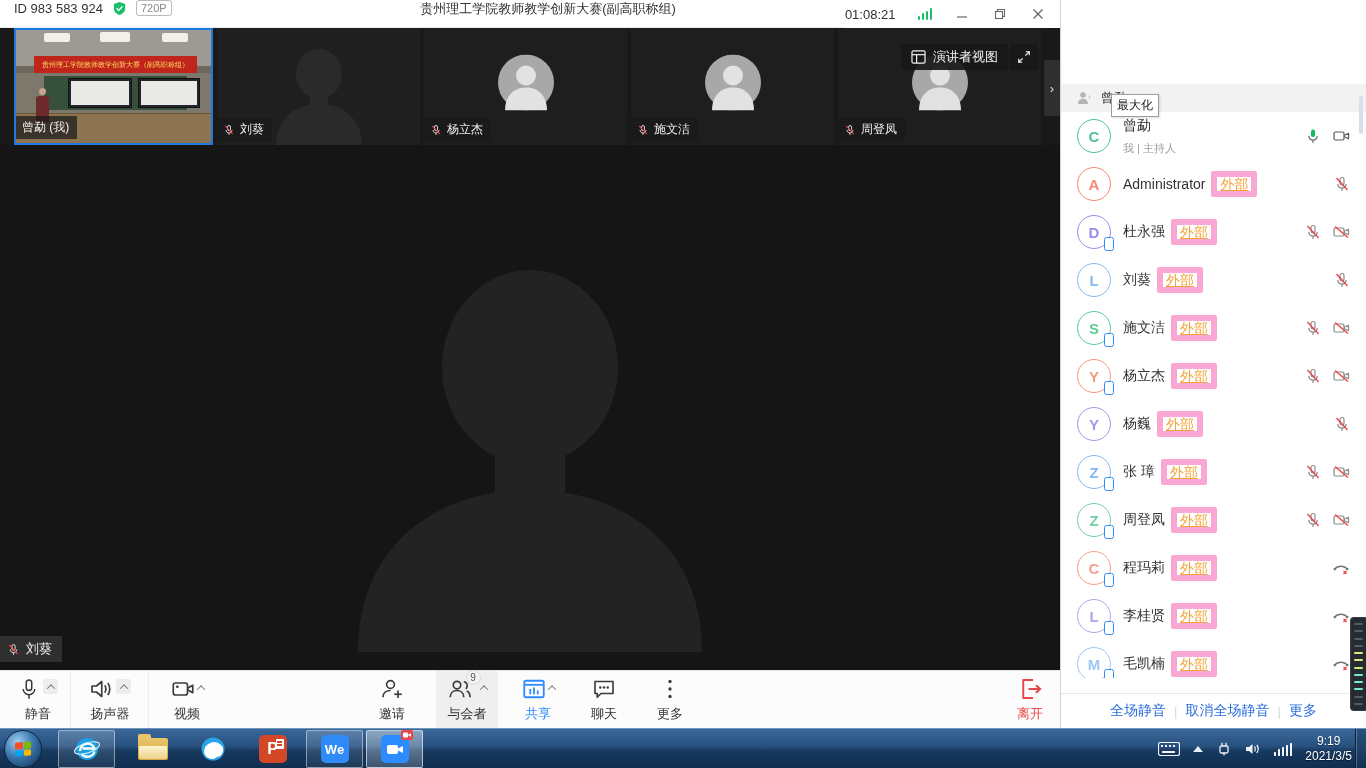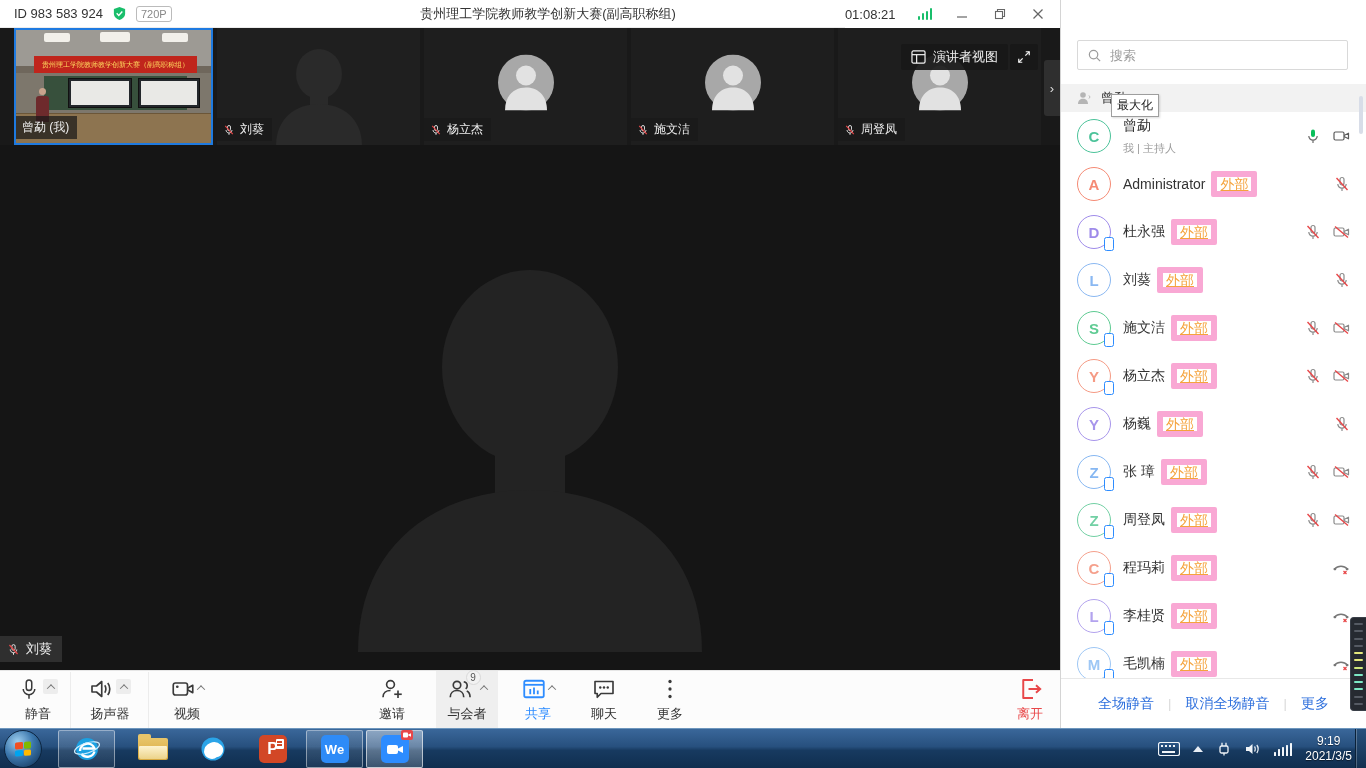--- a/index.html
+++ b/index.html
@@ -1,21 +1,21 @@
 <!DOCTYPE html>
 <html><head>
 <meta charset="utf-8">
 <style>
   * { margin:0; padding:0; box-sizing:border-box; }
   html,body { width:1366px; height:768px; overflow:hidden; }
   body { font-family:"Liberation Sans","DejaVu Sans",sans-serif; }
   .screen { position:relative; width:1366px; height:768px; background:#141414; overflow:hidden; }
 
   
-  .titlebar { position:absolute; left:0; top:0; width:1060px; height:28px; background:#ffffff; display:flex; align-items:center; border-bottom:1px solid #ececec; }
+  .titlebar { position:absolute; left:0; top:0; width:1060px; height:28px; background:#ffffff; display:flex; align-items:flex-start; border-bottom:1px solid #ececec; }
   .tb-left { display:flex; align-items:center; gap:9px; padding-left:14px; }
   .meeting-id { font-size:13px; color:#333; }
   .badge-720 { font-size:11px; color:#888; border:1px solid #bbb; border-radius:3px; padding:0 4px; line-height:14px; }
   .tb-title { position:absolute; left:0; right:0; text-align:center; font-size:13px; color:#333; pointer-events:none;margin-left:36px; }
   .tb-right { position:absolute; right:0; top:0; height:28px; display:flex; align-items:center; gap:22px; padding-right:14px; background:#fff; }
   .tb-time { font-size:13px; color:#333; }
   .sigbars { display:flex; align-items:flex-end; gap:1.5px; height:12px; }
   .sigbars i { display:block; width:2.5px; background:#19be6b; border-radius:1px; }
   .winbtn { width:16px; height:16px; display:flex; align-items:center; justify-content:center; color:#666; font-size:14px; cursor:default; }
 
@@ -80,21 +80,21 @@
   .prow { position:relative; height:48px; display:flex; align-items:center; padding:0 16px; }
   .pav { position:relative; width:34px; height:34px; border-radius:50%; border:1.5px solid; display:flex; align-items:center; justify-content:center; font-size:15px; font-weight:bold; flex:none; }
   .pdev { position:absolute; right:-4px; bottom:-3px; width:10px; height:14px; background:#fff; border:1.6px solid #2d8cff; border-radius:2.5px; }
   .pinfo { flex:1; margin-left:12px; min-width:0; }
   .pnameline { display:flex; align-items:center; gap:6px; }
   .pname { font-size:14px; color:#333; white-space:nowrap; }
   .ext { font-size:14px; color:#f5a33d; border:6px solid #f9a8d4; border-radius:2px; padding:0 3px; line-height:14px; flex:none;text-decoration:underline; }
   .psub { font-size:11px; color:#9b9b9b; margin-top:6px; }
   .picons { display:flex; align-items:center; gap:12px; flex:none; }
   .p-scroll { position:absolute; right:3px; top:96px; width:4px; height:38px; background:#d8dde8; border-radius:2px; }
-  .p-footer { position:absolute; left:0; right:0; bottom:0; height:50px; border-top:1px solid #e8e8e8; display:flex; align-items:center; justify-content:center; gap:14px; font-size:14px; color:#2d6fdd; background:#fff; }
+  .p-footer { position:absolute; left:0; right:0; bottom:0; height:35px; border-top:1px solid #e8e8e8; display:flex; align-items:center; justify-content:center; gap:8px; font-size:14px; color:#2d6fdd; background:#fff; }
   .p-footer .fsep { color:#d9d9d9; font-size:13px; }
 
   
   .volwidget { position:absolute; left:1350px; top:617px; width:16px; height:94px; background:#262a31; border:1px solid #3a3f48; border-right:none; border-radius:4px 0 0 4px; padding:5px 3px; display:flex; flex-direction:column; justify-content:space-between; z-index:6; }
   .volwidget i { display:block; height:2px; border-radius:1px; }
 
   
   .taskbar { position:absolute; left:0; top:728px; width:1366px; height:40px; background:linear-gradient(#3a679a 0%, #27507e 45%, #173a60 55%, #102e4f 100%); border-top:1px solid #6d96bd; }
   .startorb { position:absolute; left:4px; top:1px; width:38px; height:38px; border-radius:50%; background:radial-gradient(circle at 35% 30%, #9fd0f0 0%, #3b77ad 45%, #123push 0%, #0d2b4d 100%); background:radial-gradient(circle at 35% 30%, #9fd0f0 0%, #3b77ad 45%, #0d2b4d 100%); border:1px solid #0c2540; display:flex; align-items:center; justify-content:center; }
   .flag { width:16px; height:14px; display:grid; grid-template-columns:1fr 1fr; grid-template-rows:1fr 1fr; gap:1px; transform:skewY(-4deg); }
@@ -408,27 +408,20 @@
             <line x1="7" y1="8" x2="14.5" y2="8" stroke="#e84749" stroke-width="1.3"></line>
             <polyline points="12,5.5 14.8,8 12,10.5" fill="none" stroke="#e84749" stroke-width="1.3"></polyline>
           </svg>
       </div>
       <span>离开</span>
     </div>
   </div>
 
   <div class="panel">
 
-    <div class="p-search">
-      <svg width="15" height="15" viewBox="0 0 16 16">
-          <circle cx="7" cy="7" r="4.5" fill="none" stroke="#9b9b9b" stroke-width="1.3"></circle>
-          <line x1="10.5" y1="10.5" x2="14" y2="14" stroke="#9b9b9b" stroke-width="1.3"></line>
-        </svg>
-      <input type="text" placeholder="搜索" style="">
-    </div>
 
     <div class="hover-row">
       <svg width="16" height="14" viewBox="0 0 16 14">
           <circle cx="6" cy="4" r="2.8" fill="#b5b5b5"></circle>
           <path d="M1 13 C1 9.5 3.3 7.8 6 7.8 C8.7 7.8 11 9.5 11 13 Z" fill="#b5b5b5"></path>
           <path d="M12 4.5 c1 .6 1 2.4 0 3" stroke="#b5b5b5" fill="none" stroke-width="1"></path>
         </svg>
       <span>曾勐</span>
     </div>
     <div class="tooltip">最大化</div>

